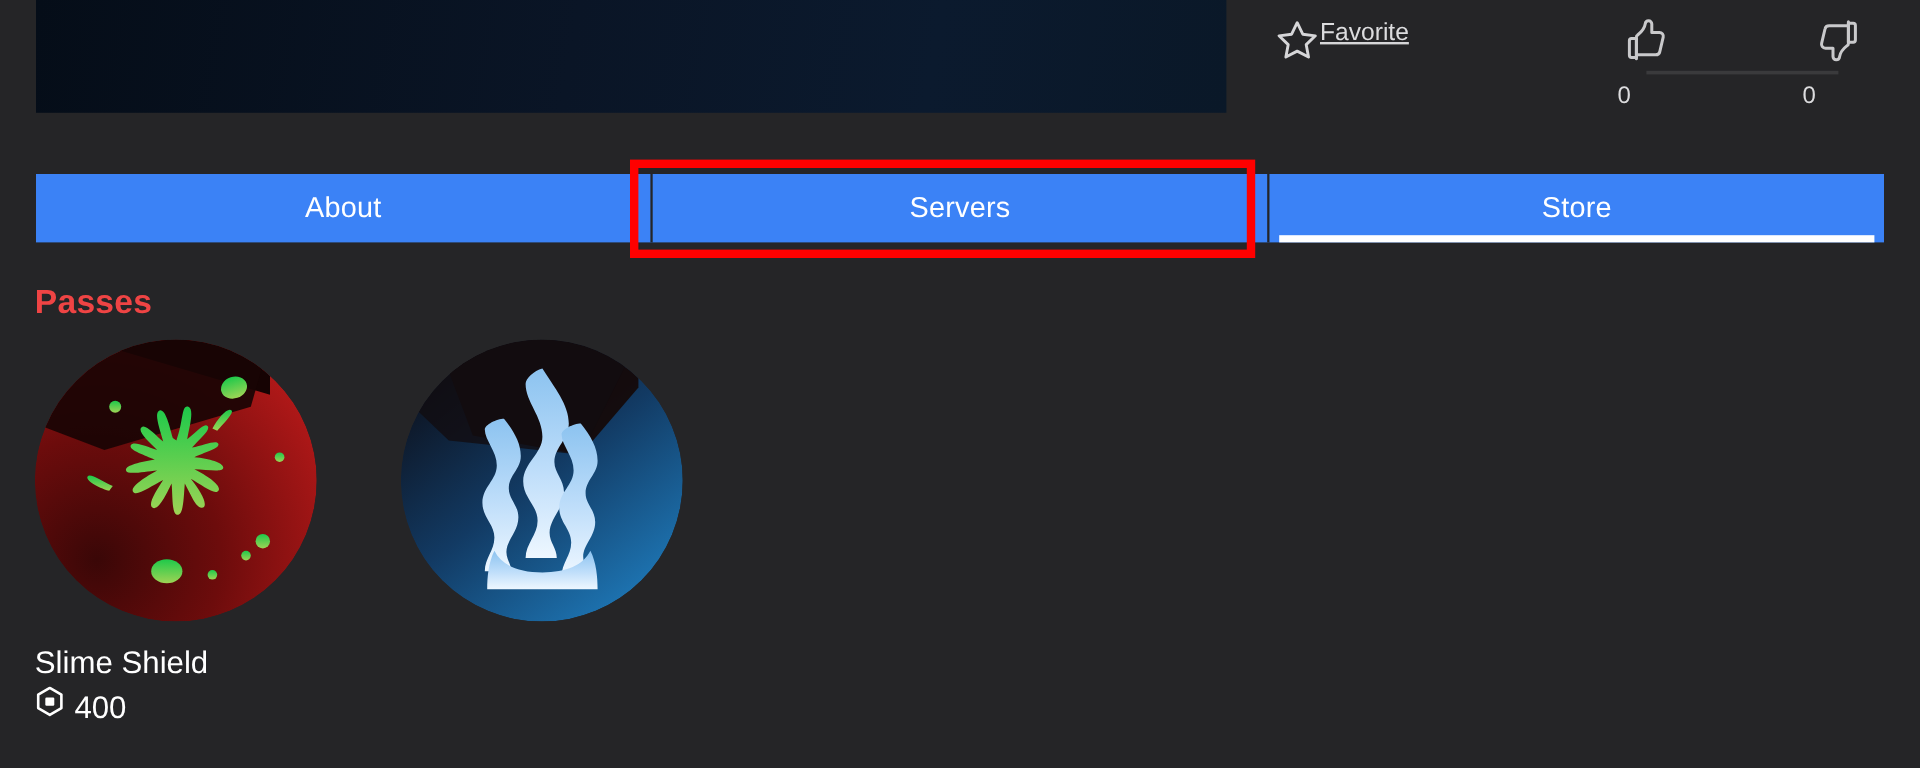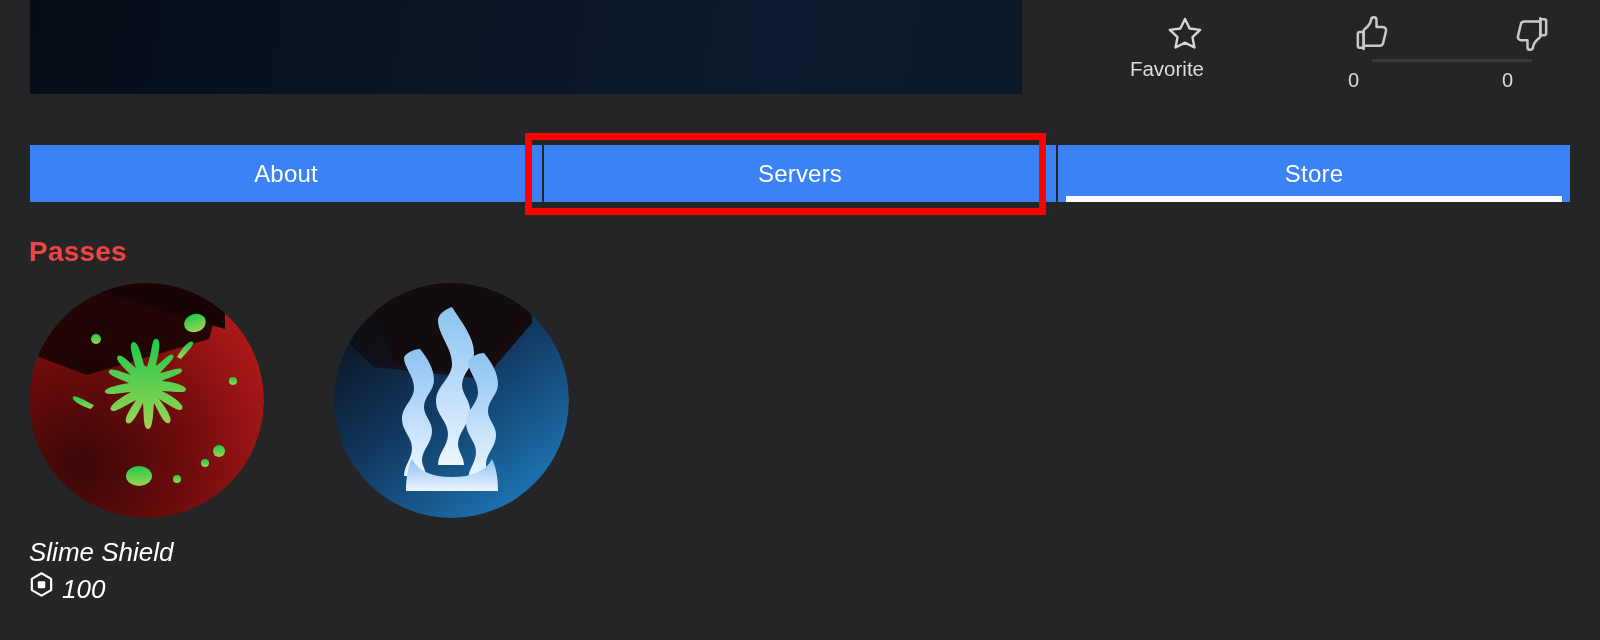--- a/index.html
+++ b/index.html
@@ -14,22 +14,23 @@
   
   .banner {
     position:absolute; left:30px; top:0; width:992px; height:94px;
     background:linear-gradient(100deg,#050d18 0%,#0a1526 45%,#0b1a2e 75%,#0a1828 100%);
   }
 
   
   .actions { position:absolute; left:1030px; top:0; width:570px; height:100px; }
   .action {
     position:absolute; top:12px;
-    display:flex; flex-direction:column; align-items:flex-end;
+    display:flex; flex-direction:row; align-items:flex-start;
     color:#d6d6d8;
+    text-decoration:underline;
   }
   .action .ico { height:42px; display:flex; align-items:center; justify-content:center; }
   .action .lbl { font-size:20.5px; line-height:24px; color:#dcdcde; margin-top:3px; white-space:nowrap; }
 
   .act-fav { left:32px; width:142px; }
   .act-follow { left:145px; width:200px; }
 
   .votes { position:absolute; left:300px; top:12px; width:250px; height:80px; }
   .vote-ico-row { position:absolute; left:0; top:0; width:250px; height:46px; }
   .vote-ico { position:absolute; top:2px; }
@@ -73,21 +74,21 @@
     border:7px solid #ff0000; background:transparent;
     pointer-events:none;
   }
 
   
   .section-title {
     position:absolute; left:29px; top:236px;
     font-size:28px; font-weight:bold; color:#ef4444; letter-spacing:.2px;
   }
 
-  .pass-list { position:absolute; left:29px; top:283px; display:flex; gap:70px;font-style:italic; }
+  .pass-list { position:absolute; left:29px; top:283px; display:flex; gap:70px; }
   .pass { width:235px; }
   .pass-thumb {
     width:235px; height:235px; border-radius:50%;
     position:relative; overflow:hidden; display:block;
   }
   .pass-name {
     margin-top:19px; font-size:26px; color:#ffffff; line-height:30px; white-space:nowrap;
   }
   .pass-price {
     margin-top:5px; display:flex; align-items:center; gap:8px;
@@ -193,21 +194,21 @@
         </svg>
       </span>
       <div class="pass-name">Slime Shield</div>
       <div class="pass-price">
         <span class="robux-ico">
           <svg width="25" height="27" viewBox="0 0 24 26">
             <path d="M12 1.2 21.3 6.6v10.8L12 22.8 2.7 17.4V6.6z" fill="none" stroke="#ffffff" stroke-width="2.1" stroke-linejoin="round"></path>
             <rect x="8.4" y="9" width="7.2" height="6.6" rx="1" fill="#ffffff"></rect>
           </svg>
         </span>
-        <span>100</span>
+        <span>400</span>
       </div>
     </div>
 
     <div class="pass">
       <span class="pass-thumb">
         <svg width="235" height="235" viewBox="0 0 235 235">
           <defs>
             <linearGradient id="fyreBg" x1="0.15" y1="0.1" x2="0.85" y2="1">
               <stop offset="0%" stop-color="#0d1320"></stop>
               <stop offset="45%" stop-color="#123a63"></stop>

